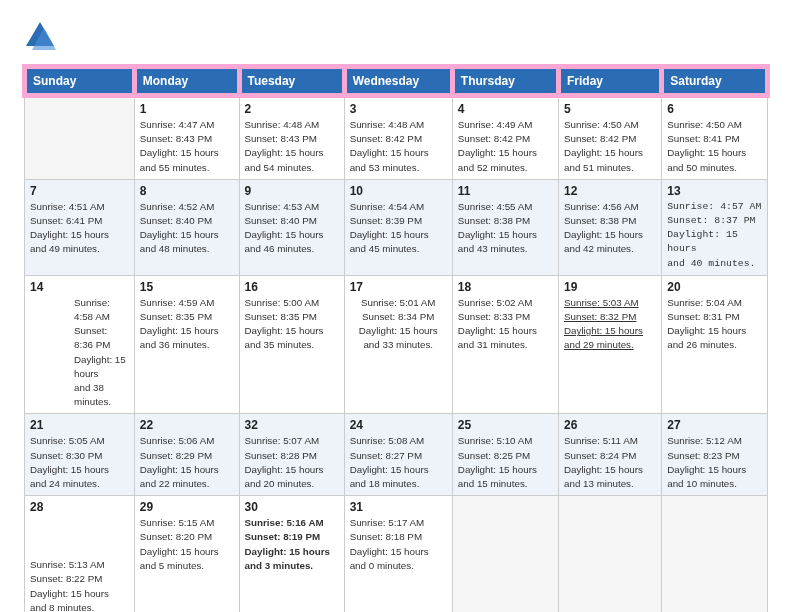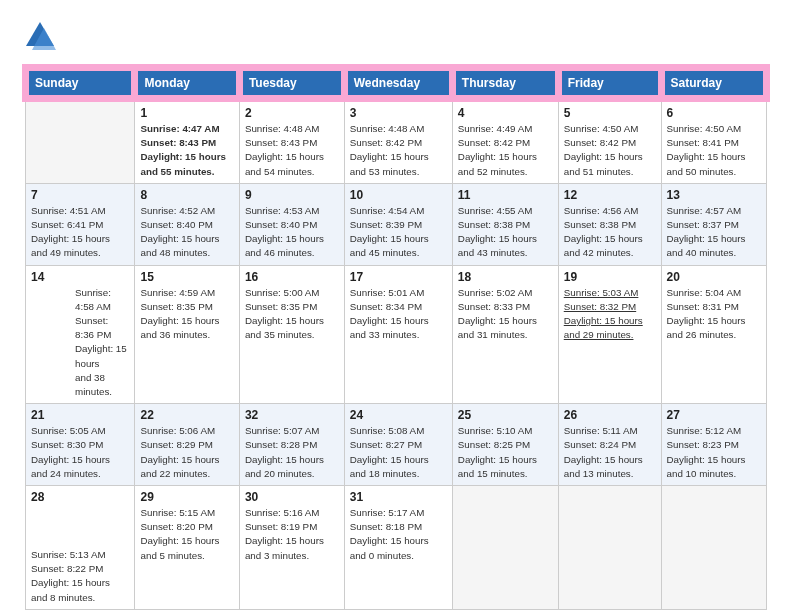--- a/index.html
+++ b/index.html
@@ -52,21 +52,21 @@
       border-collapse: collapse;
       font-size: 10.5px;
     }
     .calendar-table thead tr th {
       background: #2a6db5;
       color: #fff;
       text-align: left;
       padding: 5px 6px;
       font-size: 12px;
       font-weight: bold;
-      border: 7px solid #f9a8d4;
+      border: 5px solid #f9a8d4;
     }
     .calendar-table tbody tr td {
       border: 1px solid #ccc;
       vertical-align: top;
       padding: 4px 5px;
       height: 80px;
       width: 113px;
     }
     .calendar-table tbody tr td.empty {
       background: #f5f5f5;
@@ -118,21 +118,21 @@
           <th>Thursday</th>
           <th>Friday</th>
           <th>Saturday</th>
         </tr>
     </thead>
     <tbody id="calendar-body">
     <tr>
           <td class="empty"></td>
           <td>
             <span class="day-num">1</span>
-            <div class="day-detail" style="white-space: pre-line; font-weight: bold;">Sunrise: 4:47 AM
+            <div class="day-detail" style="white-space: pre-line;">Sunrise: 4:47 AM
 Sunset: 8:43 PM
 Daylight: 15 hours
 and 55 minutes.</div>
           </td>
           <td>
             <span class="day-num">2</span>
             <div class="day-detail" style="white-space: pre-line;">Sunrise: 4:48 AM
 Sunset: 8:43 PM
 Daylight: 15 hours
 and 54 minutes.</div>
@@ -204,21 +204,21 @@
           </td>
           <td>
             <span class="day-num">12</span>
             <div class="day-detail" style="white-space: pre-line;">Sunrise: 4:56 AM
 Sunset: 8:38 PM
 Daylight: 15 hours
 and 42 minutes.</div>
           </td>
           <td>
             <span class="day-num">13</span>
-            <div class="day-detail" style="white-space: pre-line;">Sunrise: 4:57 AM
+            <div class="day-detail" style="white-space: pre-line; font-family: Liberation Mono, monospace;">Sunrise: 4:57 AM
 Sunset: 8:37 PM
 Daylight: 15 hours
 and 40 minutes.</div>
           </td>
         </tr>
         <tr>
           <td>
             <span class="day-num">14</span>
             <div class="day-detail" style="white-space: pre-line; margin-left: 44px;">Sunrise: 4:58 AM
 Sunset: 8:36 PM
@@ -234,21 +234,21 @@
           </td>
           <td>
             <span class="day-num">16</span>
             <div class="day-detail" style="white-space: pre-line;">Sunrise: 5:00 AM
 Sunset: 8:35 PM
 Daylight: 15 hours
 and 35 minutes.</div>
           </td>
           <td>
             <span class="day-num">17</span>
-            <div class="day-detail" style="white-space: pre-line;">Sunrise: 5:01 AM
+            <div class="day-detail" style="white-space: pre-line; text-align: center;">Sunrise: 5:01 AM
 Sunset: 8:34 PM
 Daylight: 15 hours
 and 33 minutes.</div>
           </td>
           <td>
             <span class="day-num">18</span>
             <div class="day-detail" style="white-space: pre-line;">Sunrise: 5:02 AM
 Sunset: 8:33 PM
 Daylight: 15 hours
 and 31 minutes.</div>
@@ -329,21 +329,21 @@
           </td>
           <td>
             <span class="day-num">29</span>
             <div class="day-detail" style="white-space: pre-line;">Sunrise: 5:15 AM
 Sunset: 8:20 PM
 Daylight: 15 hours
 and 5 minutes.</div>
           </td>
           <td>
             <span class="day-num">30</span>
-            <div class="day-detail" style="white-space: pre-line;">Sunrise: 5:16 AM
+            <div class="day-detail" style="white-space: pre-line; font-weight: bold;">Sunrise: 5:16 AM
 Sunset: 8:19 PM
 Daylight: 15 hours
 and 3 minutes.</div>
           </td>
           <td>
             <span class="day-num">31</span>
             <div class="day-detail" style="white-space: pre-line;">Sunrise: 5:17 AM
 Sunset: 8:18 PM
 Daylight: 15 hours
 and 0 minutes.</div>

